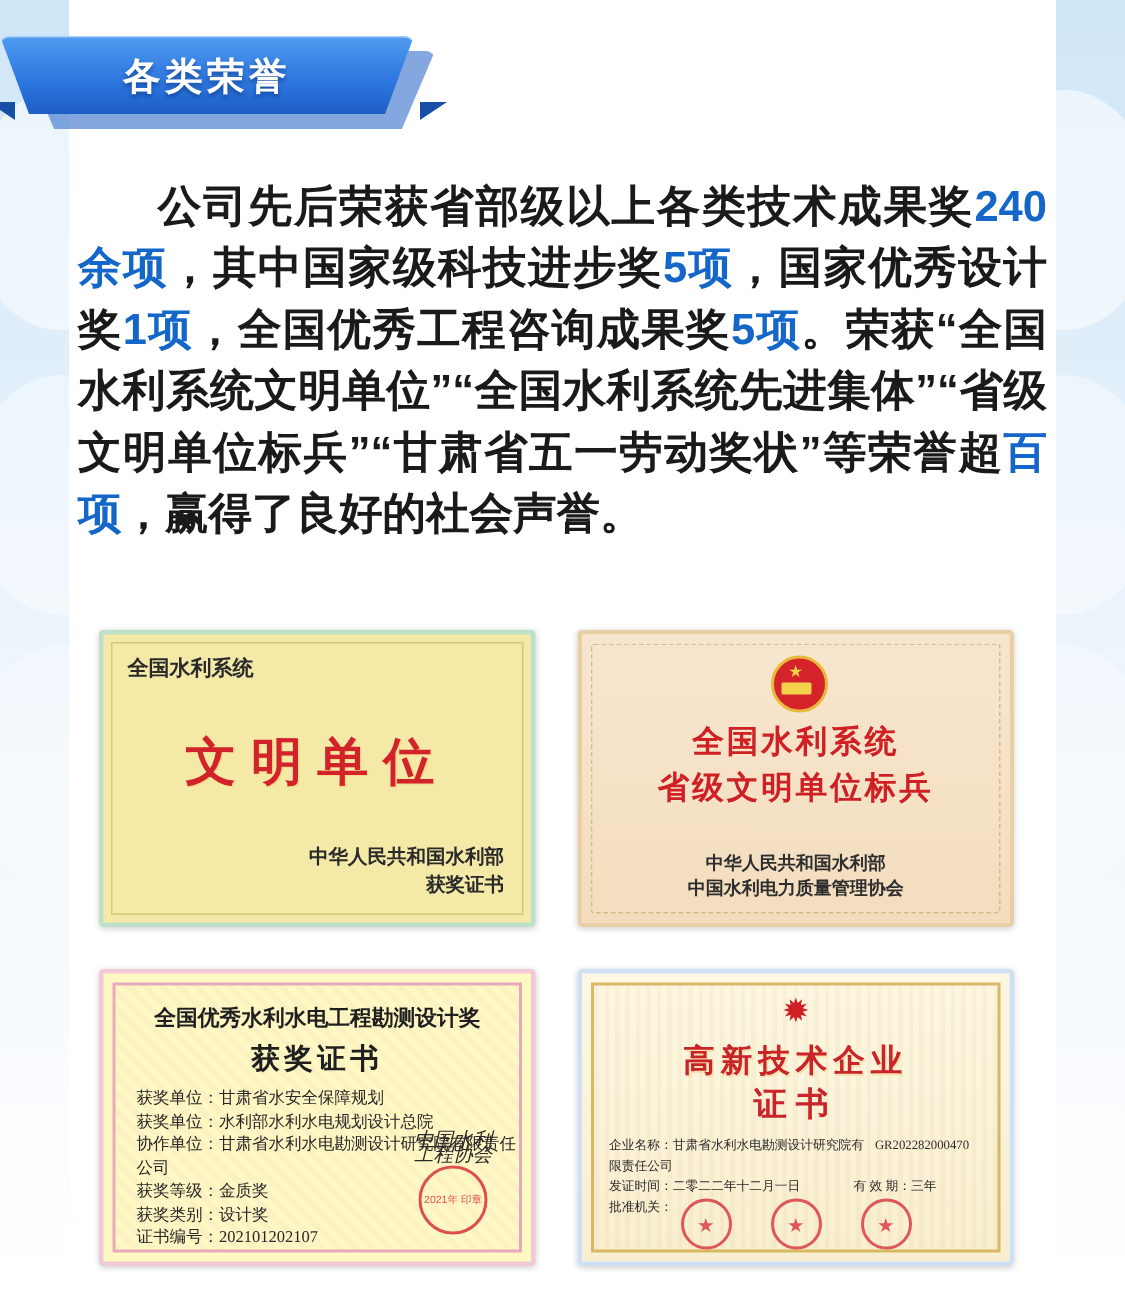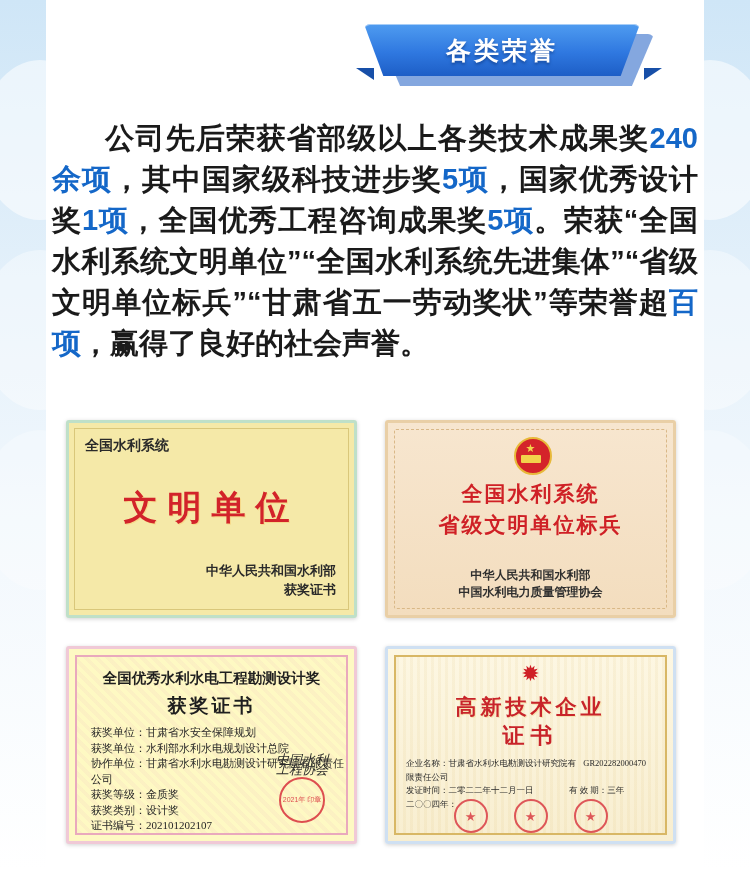--- a/index.html
+++ b/index.html
@@ -43,21 +43,21 @@
   .w2 { top: 250px; opacity: .7; }
   .w3 { top: 430px; opacity: .5; }
 
   
   .banner-wrap {
     position: absolute;
     top: 24px;
     left: 0;
     width: 654px;
     display: flex;
-    justify-content: flex-end;
+    justify-content: flex-start;
   }
   .banner {
     position: relative;
     width: 290px;
     height: 58px;
   }
   .banner .shadow {
     position: absolute;
     left: 14px;
     top: 10px;
@@ -477,21 +477,21 @@
       <div class="rows">
         <div class="r">
           <span class="a">企业名称：甘肃省水利水电勘测设计研究院有限责任公司</span>
           <span class="b">GR202282000470</span>
         </div>
         <div class="r">
           <span class="a">发证时间：二零二二年十二月一日</span>
           <span class="b">有 效 期：三年</span>
         </div>
         <div class="r">
-          <span class="a">二〇〇四年：</span>
+          <span class="a">批准机关：</span>
           <span class="b"></span>
         </div>
       </div>
       <div class="stamps">
         <div class="st">★</div>
         <div class="st">★</div>
         <div class="st">★</div>
       </div>
     </div>
 

